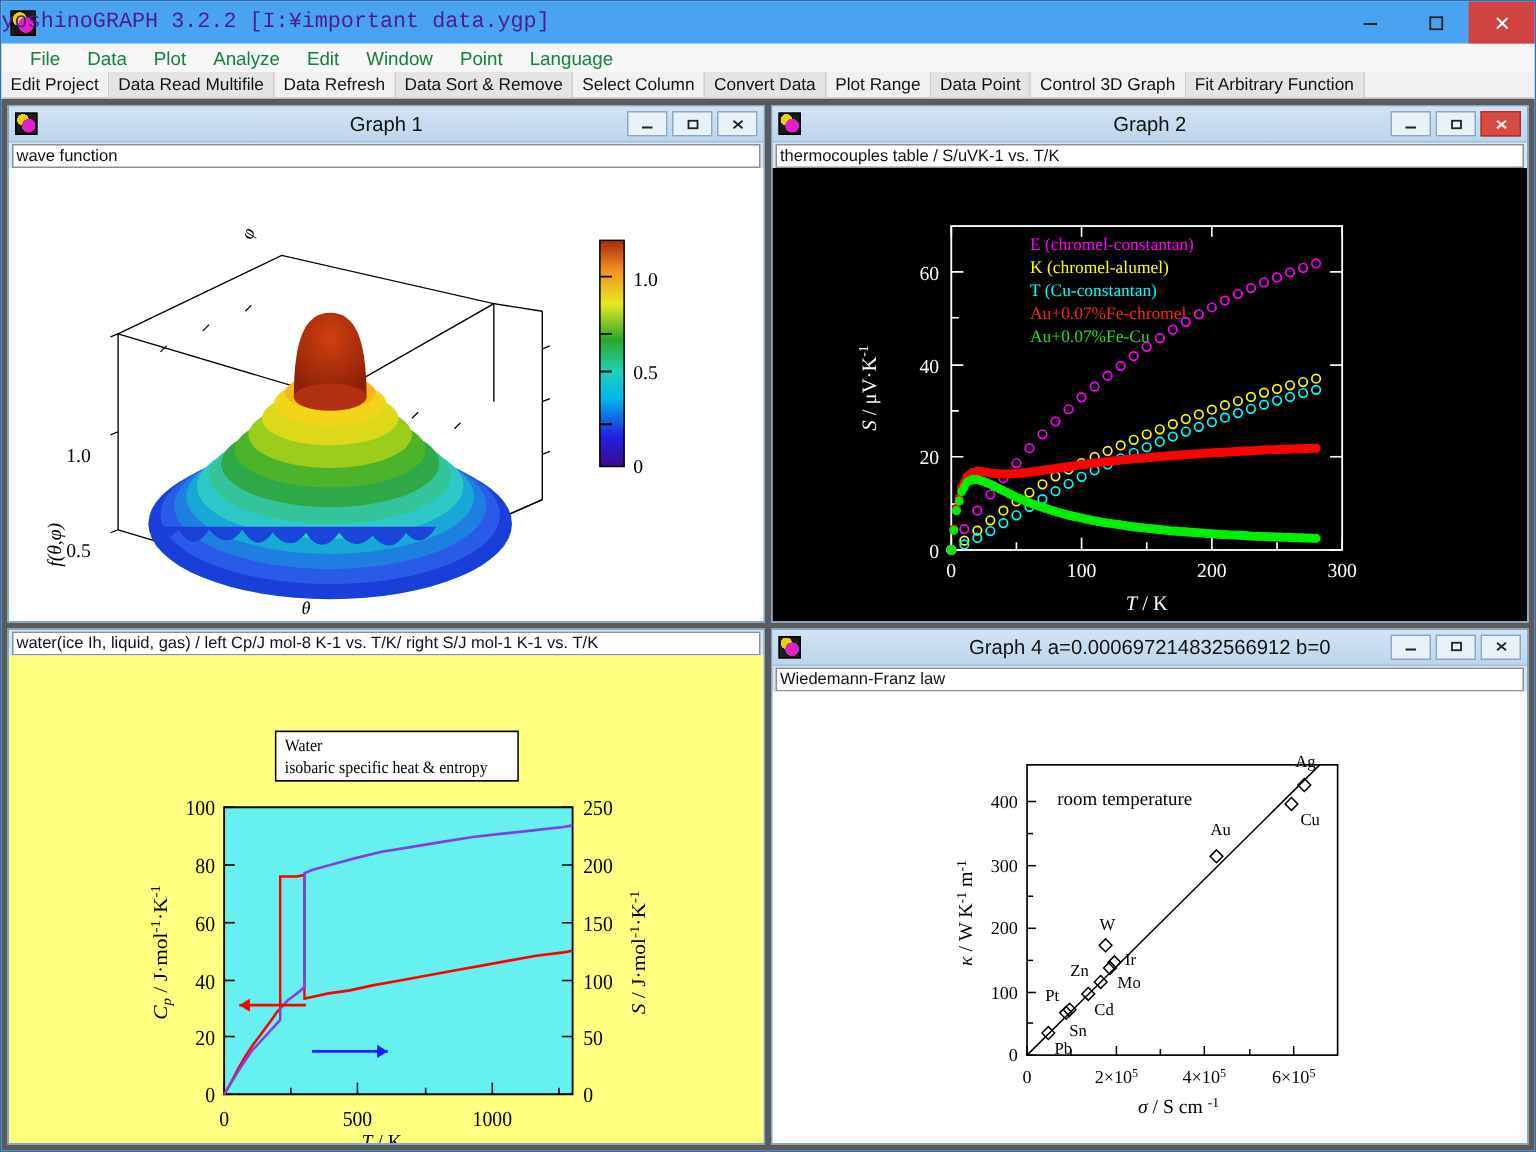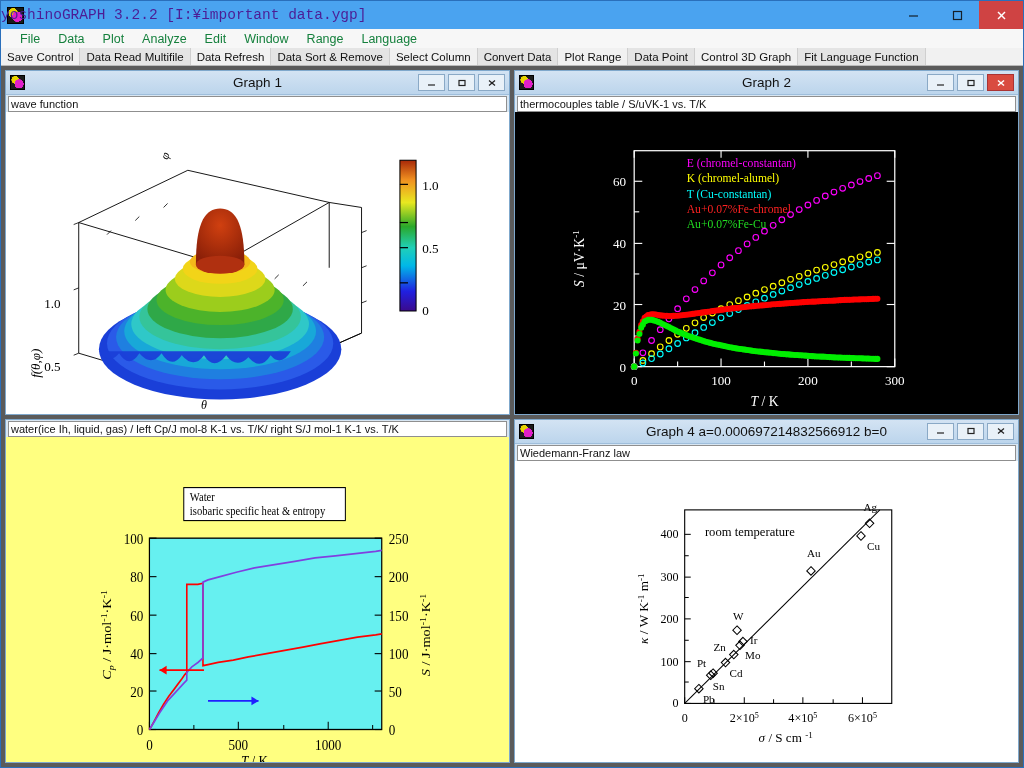--- a/index.html
+++ b/index.html
@@ -100,35 +100,35 @@
     </div>
   </div>
 
   <div class="menubar">
     <div class="mi">File</div>
     <div class="mi">Data</div>
     <div class="mi">Plot</div>
     <div class="mi">Analyze</div>
     <div class="mi">Edit</div>
     <div class="mi">Window</div>
-    <div class="mi">Range</div>
+    <div class="mi">Point</div>
     <div class="mi">Language</div>
   </div>
 
   <div class="toolbar">
-    <div class="tb">Save Control</div>
+    <div class="tb">Edit Project</div>
     <div class="tb alt">Data Read Multifile</div>
     <div class="tb">Data Refresh</div>
     <div class="tb alt">Data Sort &amp; Remove</div>
     <div class="tb">Select Column</div>
     <div class="tb alt">Convert Data</div>
     <div class="tb">Plot Range</div>
     <div class="tb alt">Data Point</div>
     <div class="tb">Control 3D Graph</div>
-    <div class="tb alt">Fit Language Function</div>
+    <div class="tb alt">Fit Arbitrary Function</div>
   </div>
 
   <div class="mdi">
 
     <div class="gw">
       <div class="gw-title">
         <div class="gw-icon"></div>
         <div class="gw-name">Graph 1</div>
         <div class="gw-btns">
           <div class="gb">

